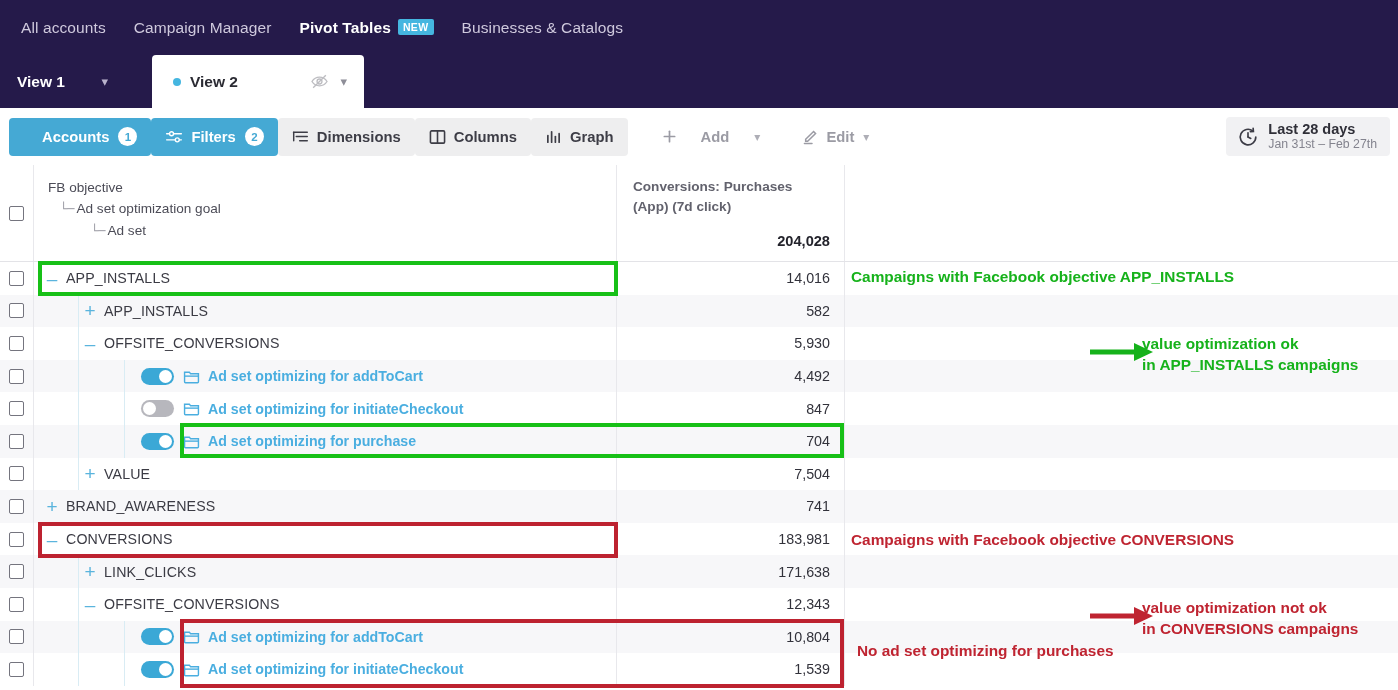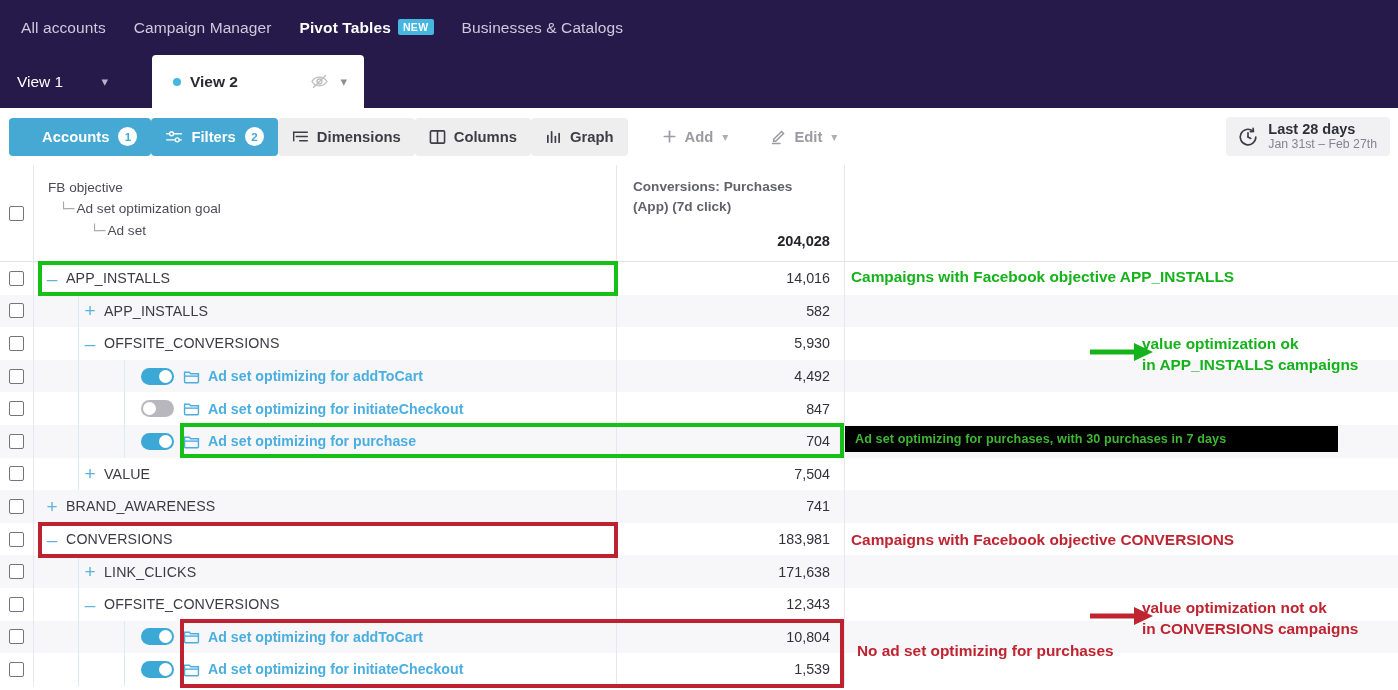--- a/index.html
+++ b/index.html
@@ -32,21 +32,21 @@
 
   
   .viewbar{
     position:absolute;left:0;top:55px;width:1398px;height:53px;
     background:#251a4a;
   }
   .viewtab{
     position:absolute;top:0;height:53px;display:flex;align-items:center;
     box-sizing:border-box;
   }
-  .viewtab.v1{left:0;width:128px;padding-left:17px;}
+  .viewtab.v1{left:0;width:128px;padding-left:17px;font-weight:bold;}
   .viewtab.v1 .lbl{color:#ffffff;font-size:15.5px;}
   .viewtab.v1 .chev{color:#b9b2cc;margin-left:auto;margin-right:20px;font-size:13px;}
   .viewtab.v2{
     left:152px;width:212px;background:#ffffff;padding-left:21px;
     border-top-left-radius:4px;border-top-right-radius:4px;
   }
   .dot{
     width:8px;height:8px;border-radius:50%;background:#45b6e0;
     display:inline-block;margin-right:9px;flex:none;
   }
@@ -261,21 +261,21 @@
         <svg width="17" height="16" viewBox="0 0 18 17" fill="none" stroke="#3d3d46" stroke-width="1.8" stroke-linecap="round">
           <line x1="3" y1="14" x2="3" y2="7"></line>
             <line x1="7" y1="14" x2="7" y2="3"></line>
           <line x1="11" y1="14" x2="11" y2="8"></line>
             <line x1="15" y1="14" x2="15" y2="5"></line>
         </svg>
       </span>
       <span>Graph</span>
     </div>
 
-    <div class="tbtn ghost" style="margin-left:20px;">
+    <div class="tbtn ghost" style="margin-left:20px;gap:16px;">
       <span class="ico">
         <svg width="15" height="15" viewBox="0 0 16 16" fill="none" stroke="#9b9ba4" stroke-width="1.8" stroke-linecap="round">
           <line x1="8" y1="2.5" x2="8" y2="13.5"></line>
             <line x1="2.5" y1="8" x2="13.5" y2="8"></line>
         </svg>
       </span>
       <span>Add</span>
       <span class="caret">▾</span>
     </div>
 
@@ -523,23 +523,20 @@
       <svg width="64" height="22" viewBox="0 0 64 22">
         <line x1="0" y1="11" x2="46" y2="11" stroke="#16b21b" stroke-width="5"></line>
         <polygon points="44,2 63,11 44,20" fill="#16b21b"></polygon>
       </svg>
     </div>
     <div class="ann green ann-2l" style="left:1142px;top:168px;font-size:15.4px;">
       <div>value optimization ok</div>
       <div>in APP_INSTALLS campaigns</div>
     </div>
 
-    <div class="blackbox" style="left:845px;top:261px;width:483px;height:26px;">
-      <span>Ad set optimizing for purchases, with 30 purchases in 7 days</span>
-    </div>
 
     <div class="ann red" style="left:851px;top:366px;font-size:15.4px;">Campaigns with Facebook objective CONVERSIONS</div>
 
     <div class="arrow" style="left:1090px;top:440px;">
       <svg width="64" height="22" viewBox="0 0 64 22">
         <line x1="0" y1="11" x2="46" y2="11" stroke="#bf2431" stroke-width="5"></line>
         <polygon points="44,2 63,11 44,20" fill="#bf2431"></polygon>
       </svg>
     </div>
     <div class="ann red ann-2l" style="left:1142px;top:432px;font-size:15.4px;">

